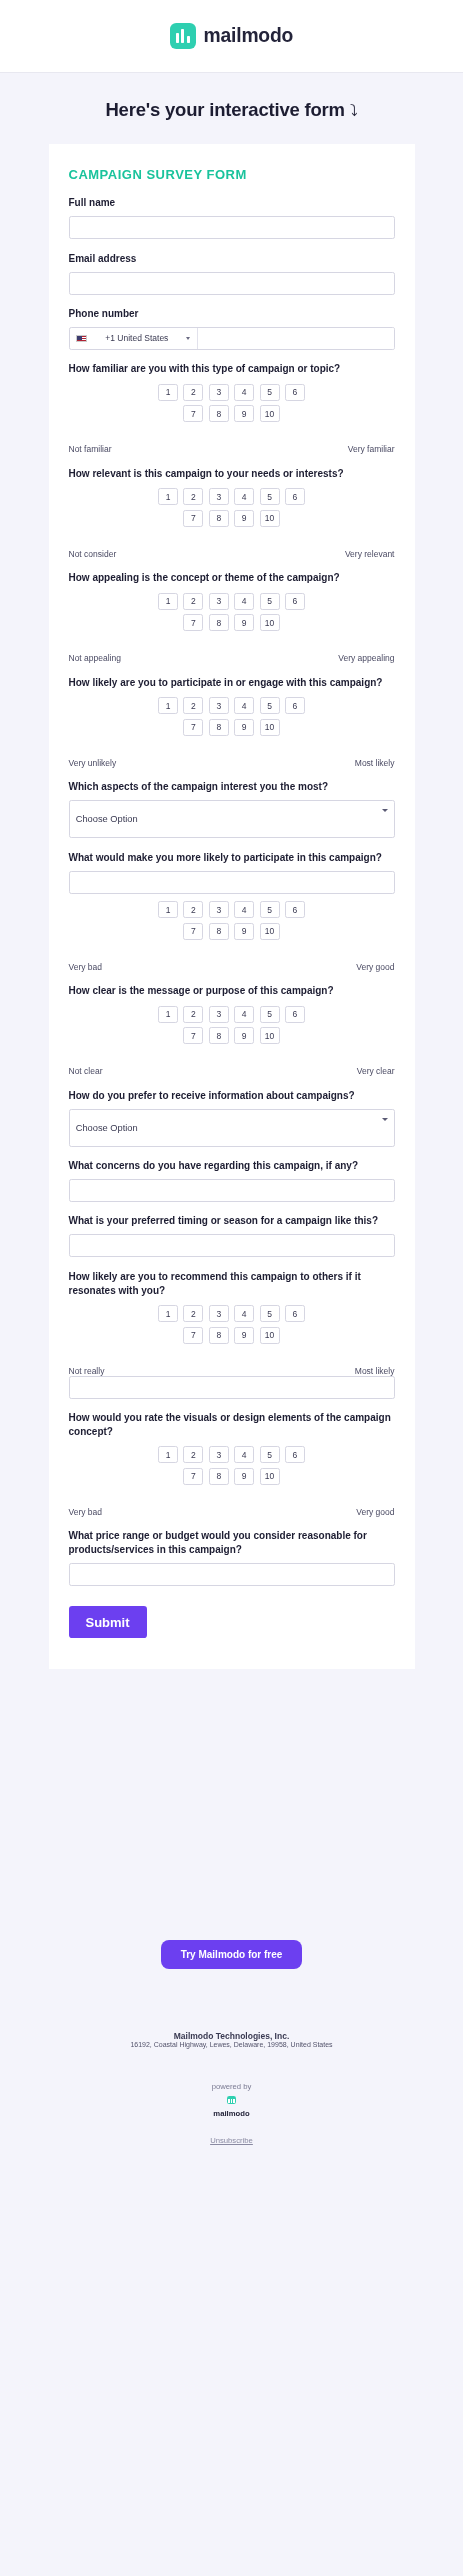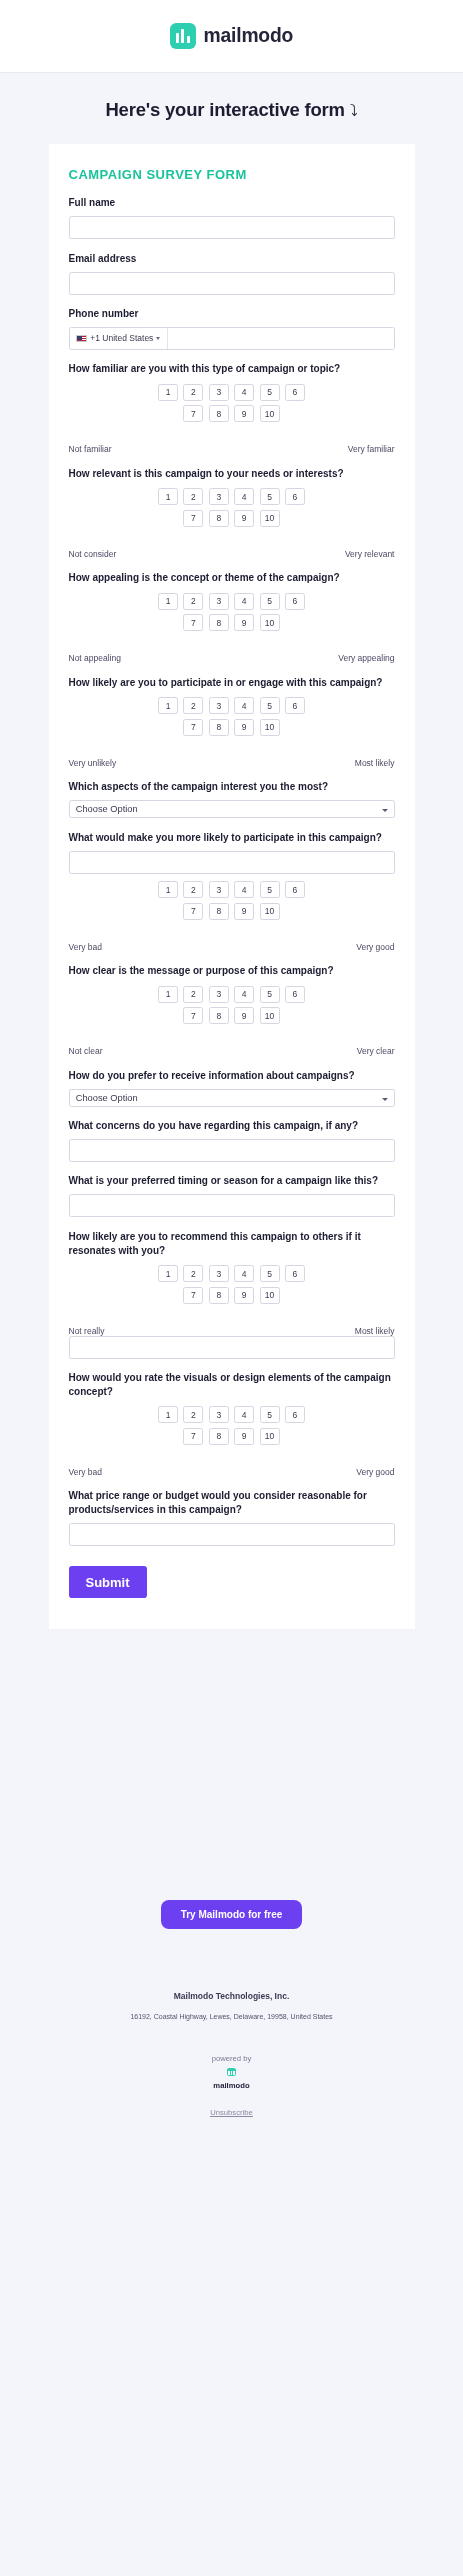--- a/index.html
+++ b/index.html
@@ -82,21 +82,21 @@
     display: flex;
     align-items: center;
     width: 100%;
     height: 23px;
     border: 0.8px solid #d6d6e2;
     border-radius: 2.3px;
     background: #ffffff;
     overflow: hidden;
   }
   .phone-prefix {
-    display: flex; align-items: center; gap: 3px;
+    display: flex; align-items: center; gap: 18px;
     padding: 0 6.2px;
     height: 100%;
     font-size: 8.5px;
     color: #3a3a52;
     border-right: 0.8px solid #e2e2ec;
     white-space: nowrap;
   }
   .flag {
     width: 11.6px; height: 7.7px;
     display: inline-block;
@@ -141,21 +141,21 @@
     justify-content: space-between;
     font-size: 8.5px;
     color: #4a4a63;
     margin-top: 22px;
   }
 
   
   .select-wrap { position: relative; width: 100%; }
   .select-box {
     width: 100%;
-    height: 18px;
+    height: 38px;
     border: 0.8px solid #d6d6e2;
     border-radius: 2.3px;
     background: #ffffff;
     font-size: 9.3px;
     color: #3a3a52;
     display: flex; align-items: center;
     padding: 0 20px 0 6.2px;
     cursor: pointer;
   }
   .select-caret {
@@ -192,21 +192,21 @@
     font-weight: 700;
     padding: 9.3px 20px;
     cursor: pointer;
     font-family: "Liberation Sans", sans-serif;
   }
   .footer {
     text-align: center;
     padding: 62px 15.4px 7.7px;
     color: #3a3a52;
   }
-  .footer .company { font-size: 8.5px; font-weight: 700; margin-bottom: 12px; }
+  .footer .company { font-size: 8.5px; font-weight: 700; margin-bottom: 0; }
   .footer .addr { font-size: 7px; color: #53536b; }
   .powered {
     margin-top: 34px;
     display: flex; align-items: center; justify-content: center; gap: 4.6px;
     font-size: 7.7px; color: #7a7a92; flex-direction: column;
   }
   .powered .pm-mark {
     width: 8.5px; height: 8.5px; border-radius: 2.3px; background: #2ecfb0;
     display:inline-flex; align-items:flex-end; justify-content:center; padding-bottom:1.5px;
   }

